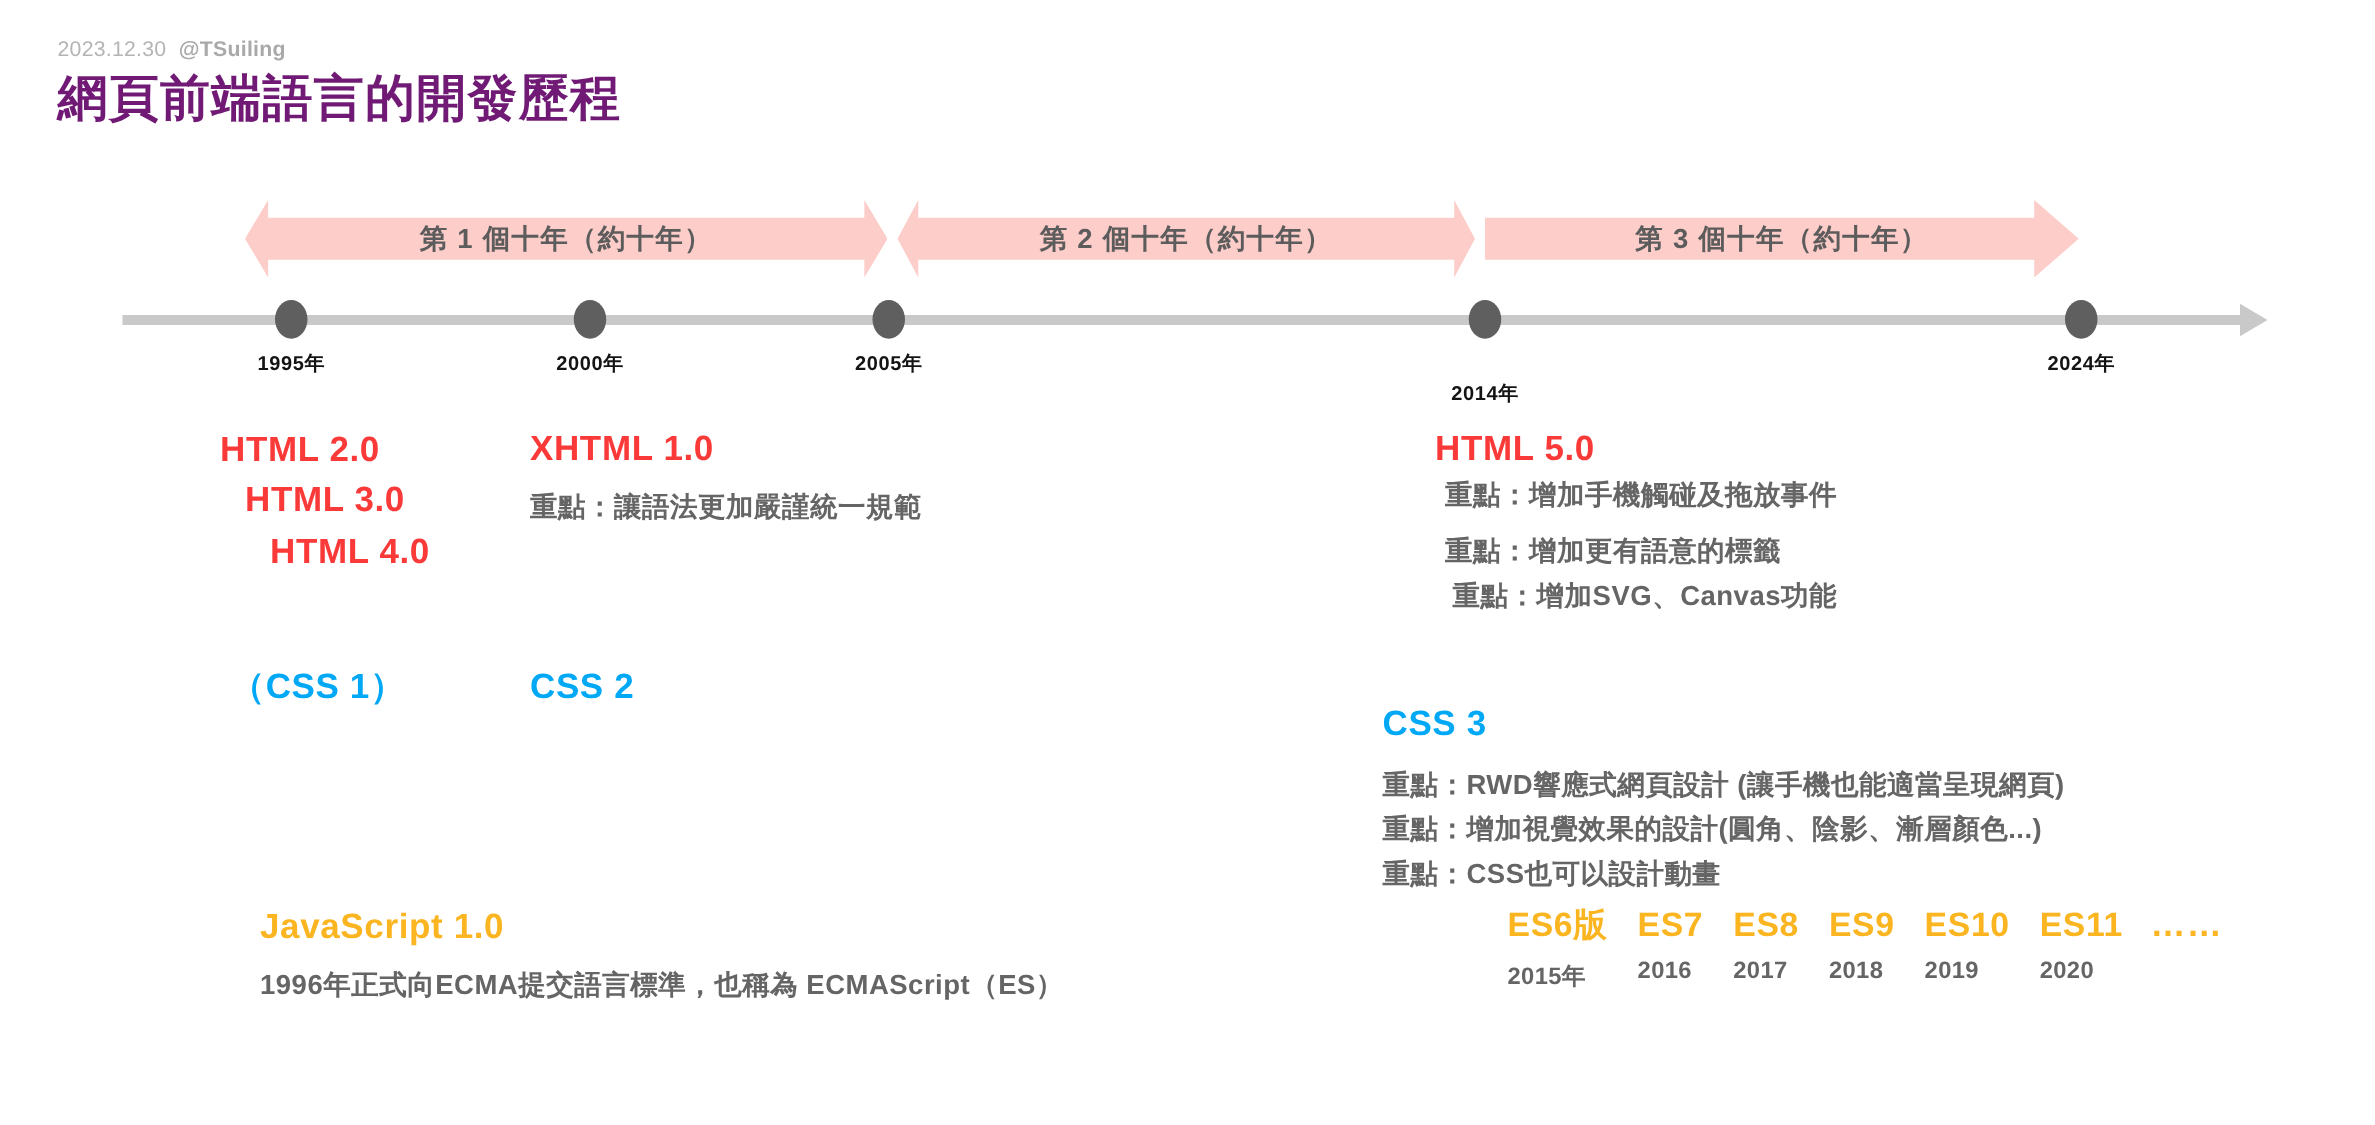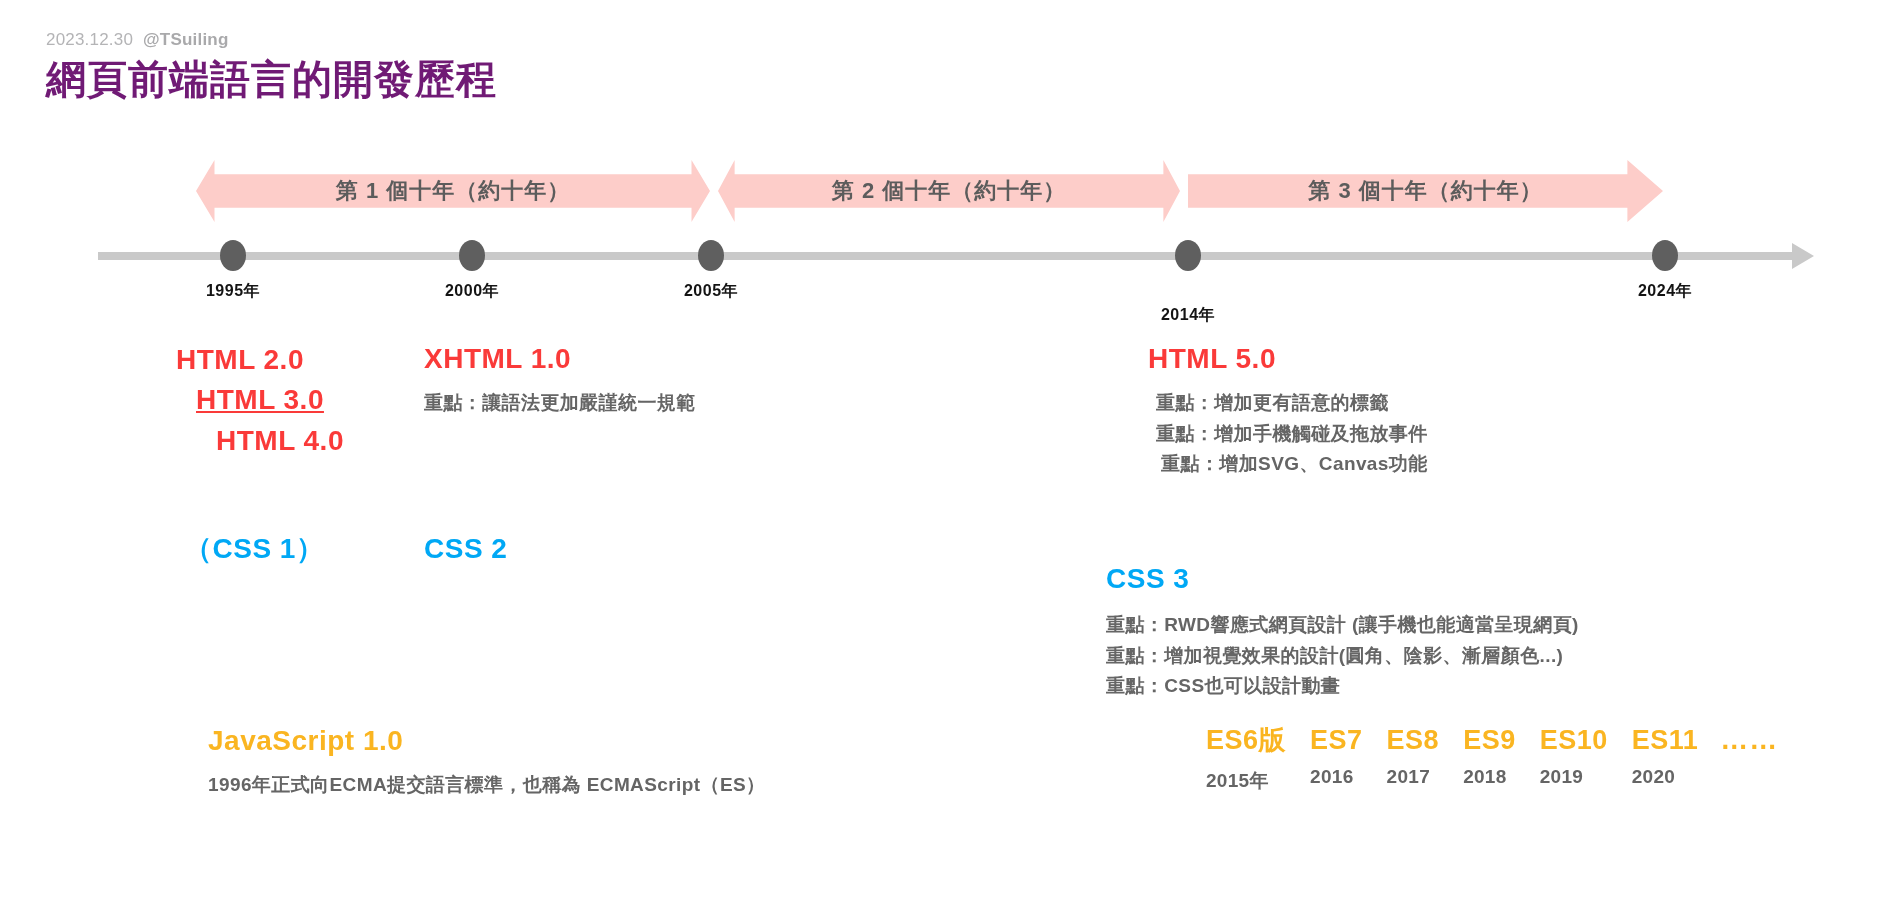--- a/index.html
+++ b/index.html
@@ -123,29 +123,29 @@
   .block-title {
     font-size: 28px;
     font-weight: bold;
     letter-spacing: 0.5px;
     line-height: 1.35;
   }
   .block-title.red   { color: #fa3a39; }
   .block-title.blue  { color: #00a8f5; }
   .block-title.amber { color: #fab521; }
   .block-note {
-    font-size: 19px;
+    font-size: 22px;
     font-weight: bold;
     color: #656565;
     line-height: 1.62;
     letter-spacing: 0.4px;
   }
   .html-stack .block-title { line-height: 1.44; }
   .html-stack .s1 { padding-left: 0px; }
-  .html-stack .s2 { padding-left: 20px; text-decoration: underline; }
+  .html-stack .s2 { padding-left: 20px; }
   .html-stack .s3 { padding-left: 40px; }
 
   
   .es-row { display: flex; align-items: baseline; }
   .es-col { display: flex; flex-direction: column; }
   .es-name {
     font-size: 27px;
     font-weight: bold;
     color: #fab521;
     letter-spacing: 0.5px;
@@ -210,22 +210,22 @@
   <div class="block-title red s3">HTML 4.0</div>
 </div>
 
 <div class="block" style="left:424px; top:340px;">
   <div class="block-title red">XHTML 1.0</div>
   <div class="block-note" style="margin-top:10px;">重點：讓語法更加嚴謹統一規範</div>
 </div>
 
 <div class="block" style="left:1148px; top:340px;">
   <div class="block-title red">HTML 5.0</div>
+  <div class="block-note" style="padding-left:8px;">重點：增加手機觸碰及拖放事件</div>
   <div class="block-note" style="margin-top:10px; padding-left:8px;">重點：增加更有語意的標籤</div>
-  <div class="block-note" style="padding-left:8px;">重點：增加手機觸碰及拖放事件</div>
   <div class="block-note" style="padding-left:8px;text-align:right;">重點：增加SVG、Canvas功能</div>
 </div>
 
 <div class="block" style="left:184px; top:530px;">
   <div class="block-title blue">（CSS 1）</div>
 </div>
 
 <div class="block" style="left:424px; top:530px;">
   <div class="block-title blue">CSS 2</div>
 </div>

